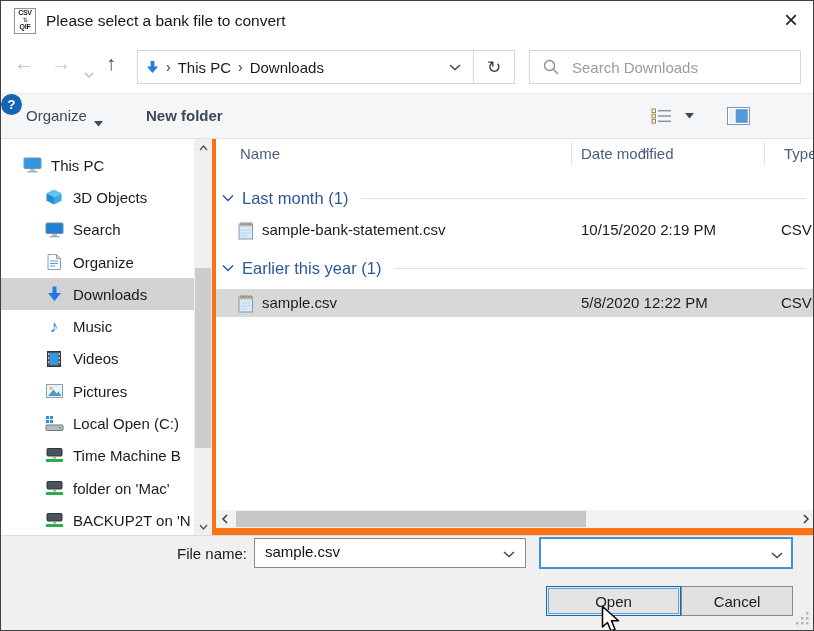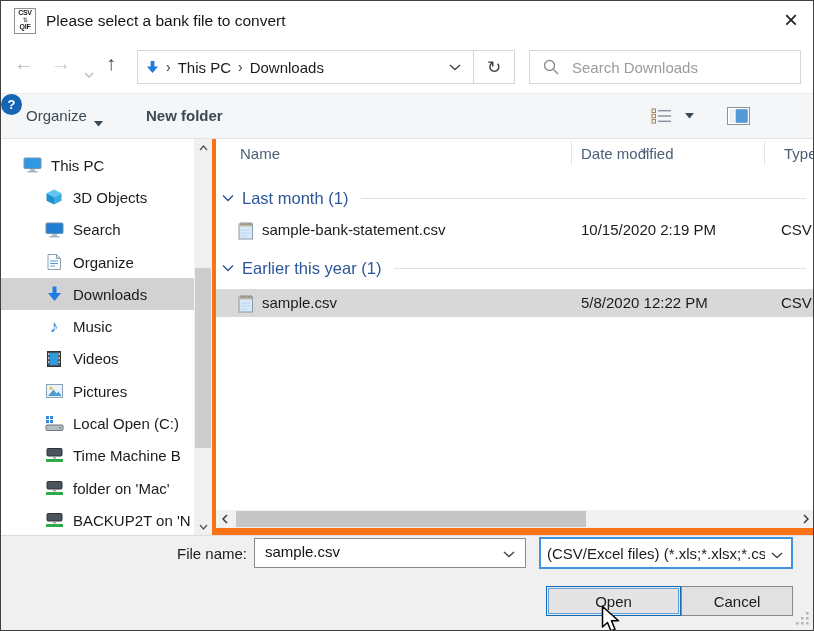--- a/index.html
+++ b/index.html
@@ -425,21 +425,20 @@
     <div class="fn-combo">
       <input type="text" value="sample.csv" style="">
       <span class="fn-chev">
         <svg width="12" height="7">
             <polyline points="1,1 6,5.5 11,1" fill="none" stroke="#444" stroke-width="1.4"></polyline>
           </svg>
       </span>
     </div>
 
     <div class="ft-combo">
-      <span class="ft-text">(CSV/Excel files) (*.xls;*.xlsx;*.cs</span>
       <span class="ft-chev">
         <svg width="12" height="7">
             <polyline points="1,1 6,5.5 11,1" fill="none" stroke="#444" stroke-width="1.4"></polyline>
           </svg>
       </span>
     </div>
 
     <div class="btn btn-open">
       <span>Open</span>
     </div>

